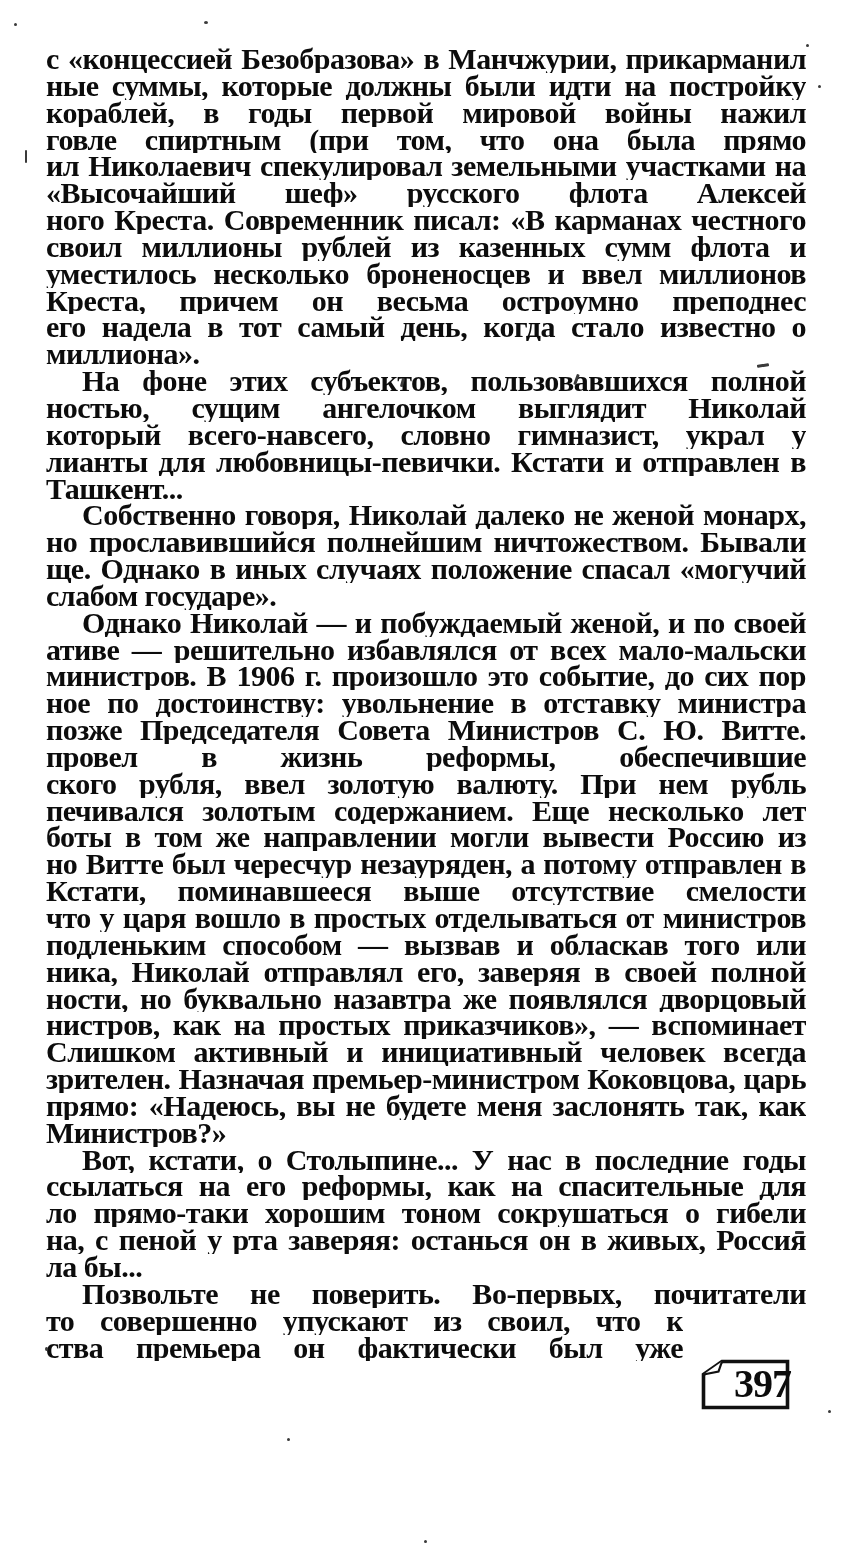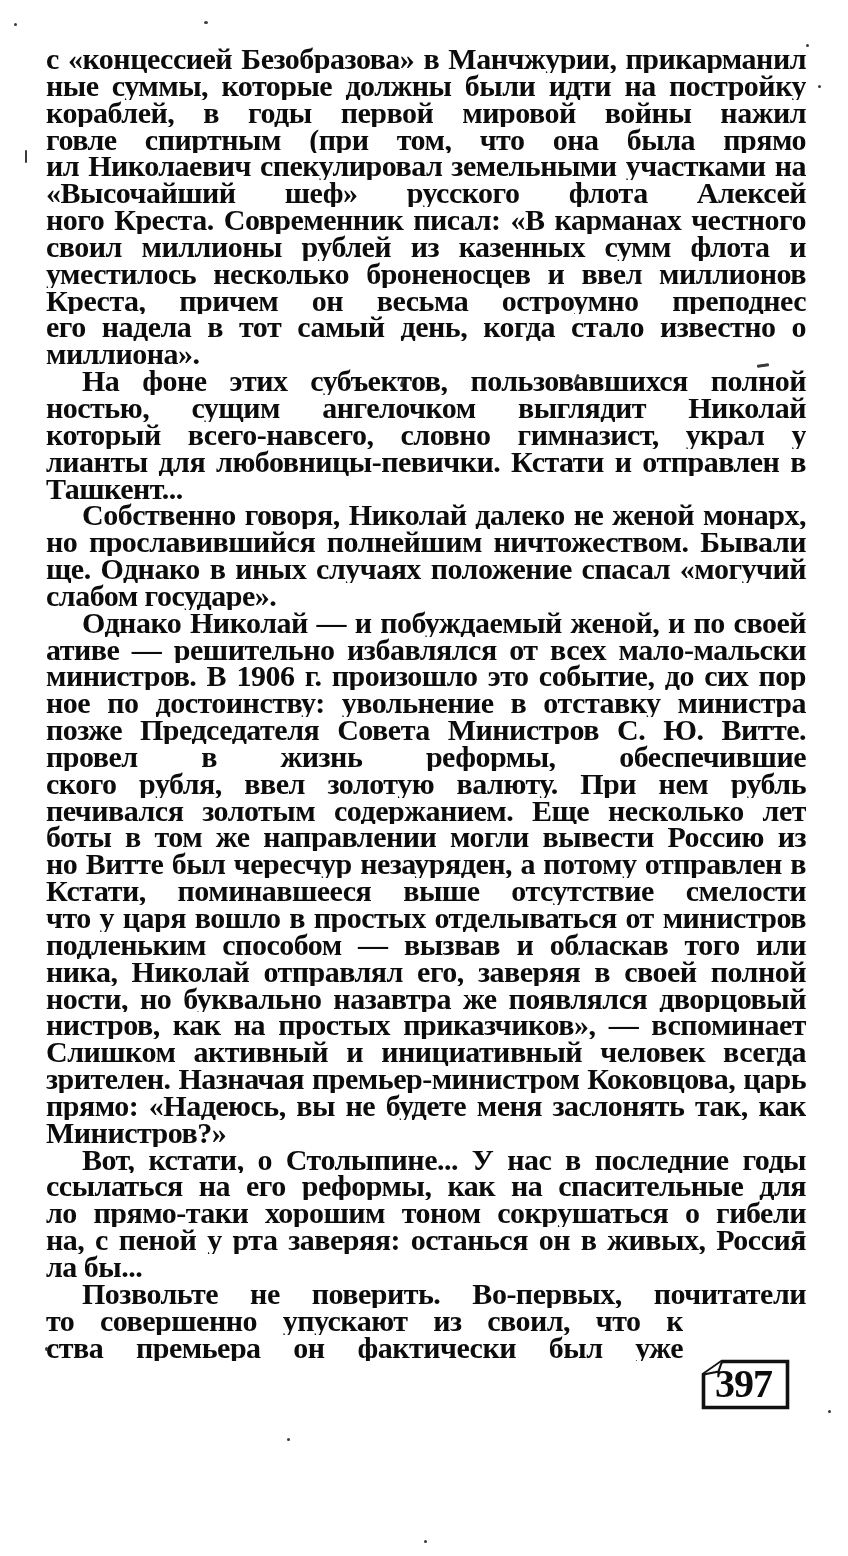--- a/index.html
+++ b/index.html
@@ -15,21 +15,21 @@
     text-align:justify;text-align-last:justify;
     white-space:normal;
   }
   .line.indent{text-indent:36px;}
   .line.end{text-align-last:left;}
   .line.short{width:637px;}
   .badge{position:absolute;left:701px;top:1359px;width:90px;height:52px;}
   .badge svg{position:absolute;left:0;top:0;}
   .badge-num{
     position:absolute;left:14px;top:0;width:76px;height:50px;
-    text-align:left;font-size:40px;line-height:50px;font-weight:700;
+    text-align:right;font-size:40px;line-height:50px;font-weight:700;
     letter-spacing:-1px;color:#0c0c0c;
   }
   .speck{position:absolute;background:#3a3a3a;}
   .speck.dot{border-radius:50%;}
   .speck.bar{border-radius:1px;}
 </style>
 </head>
 <body>
 
 <div class="page">

